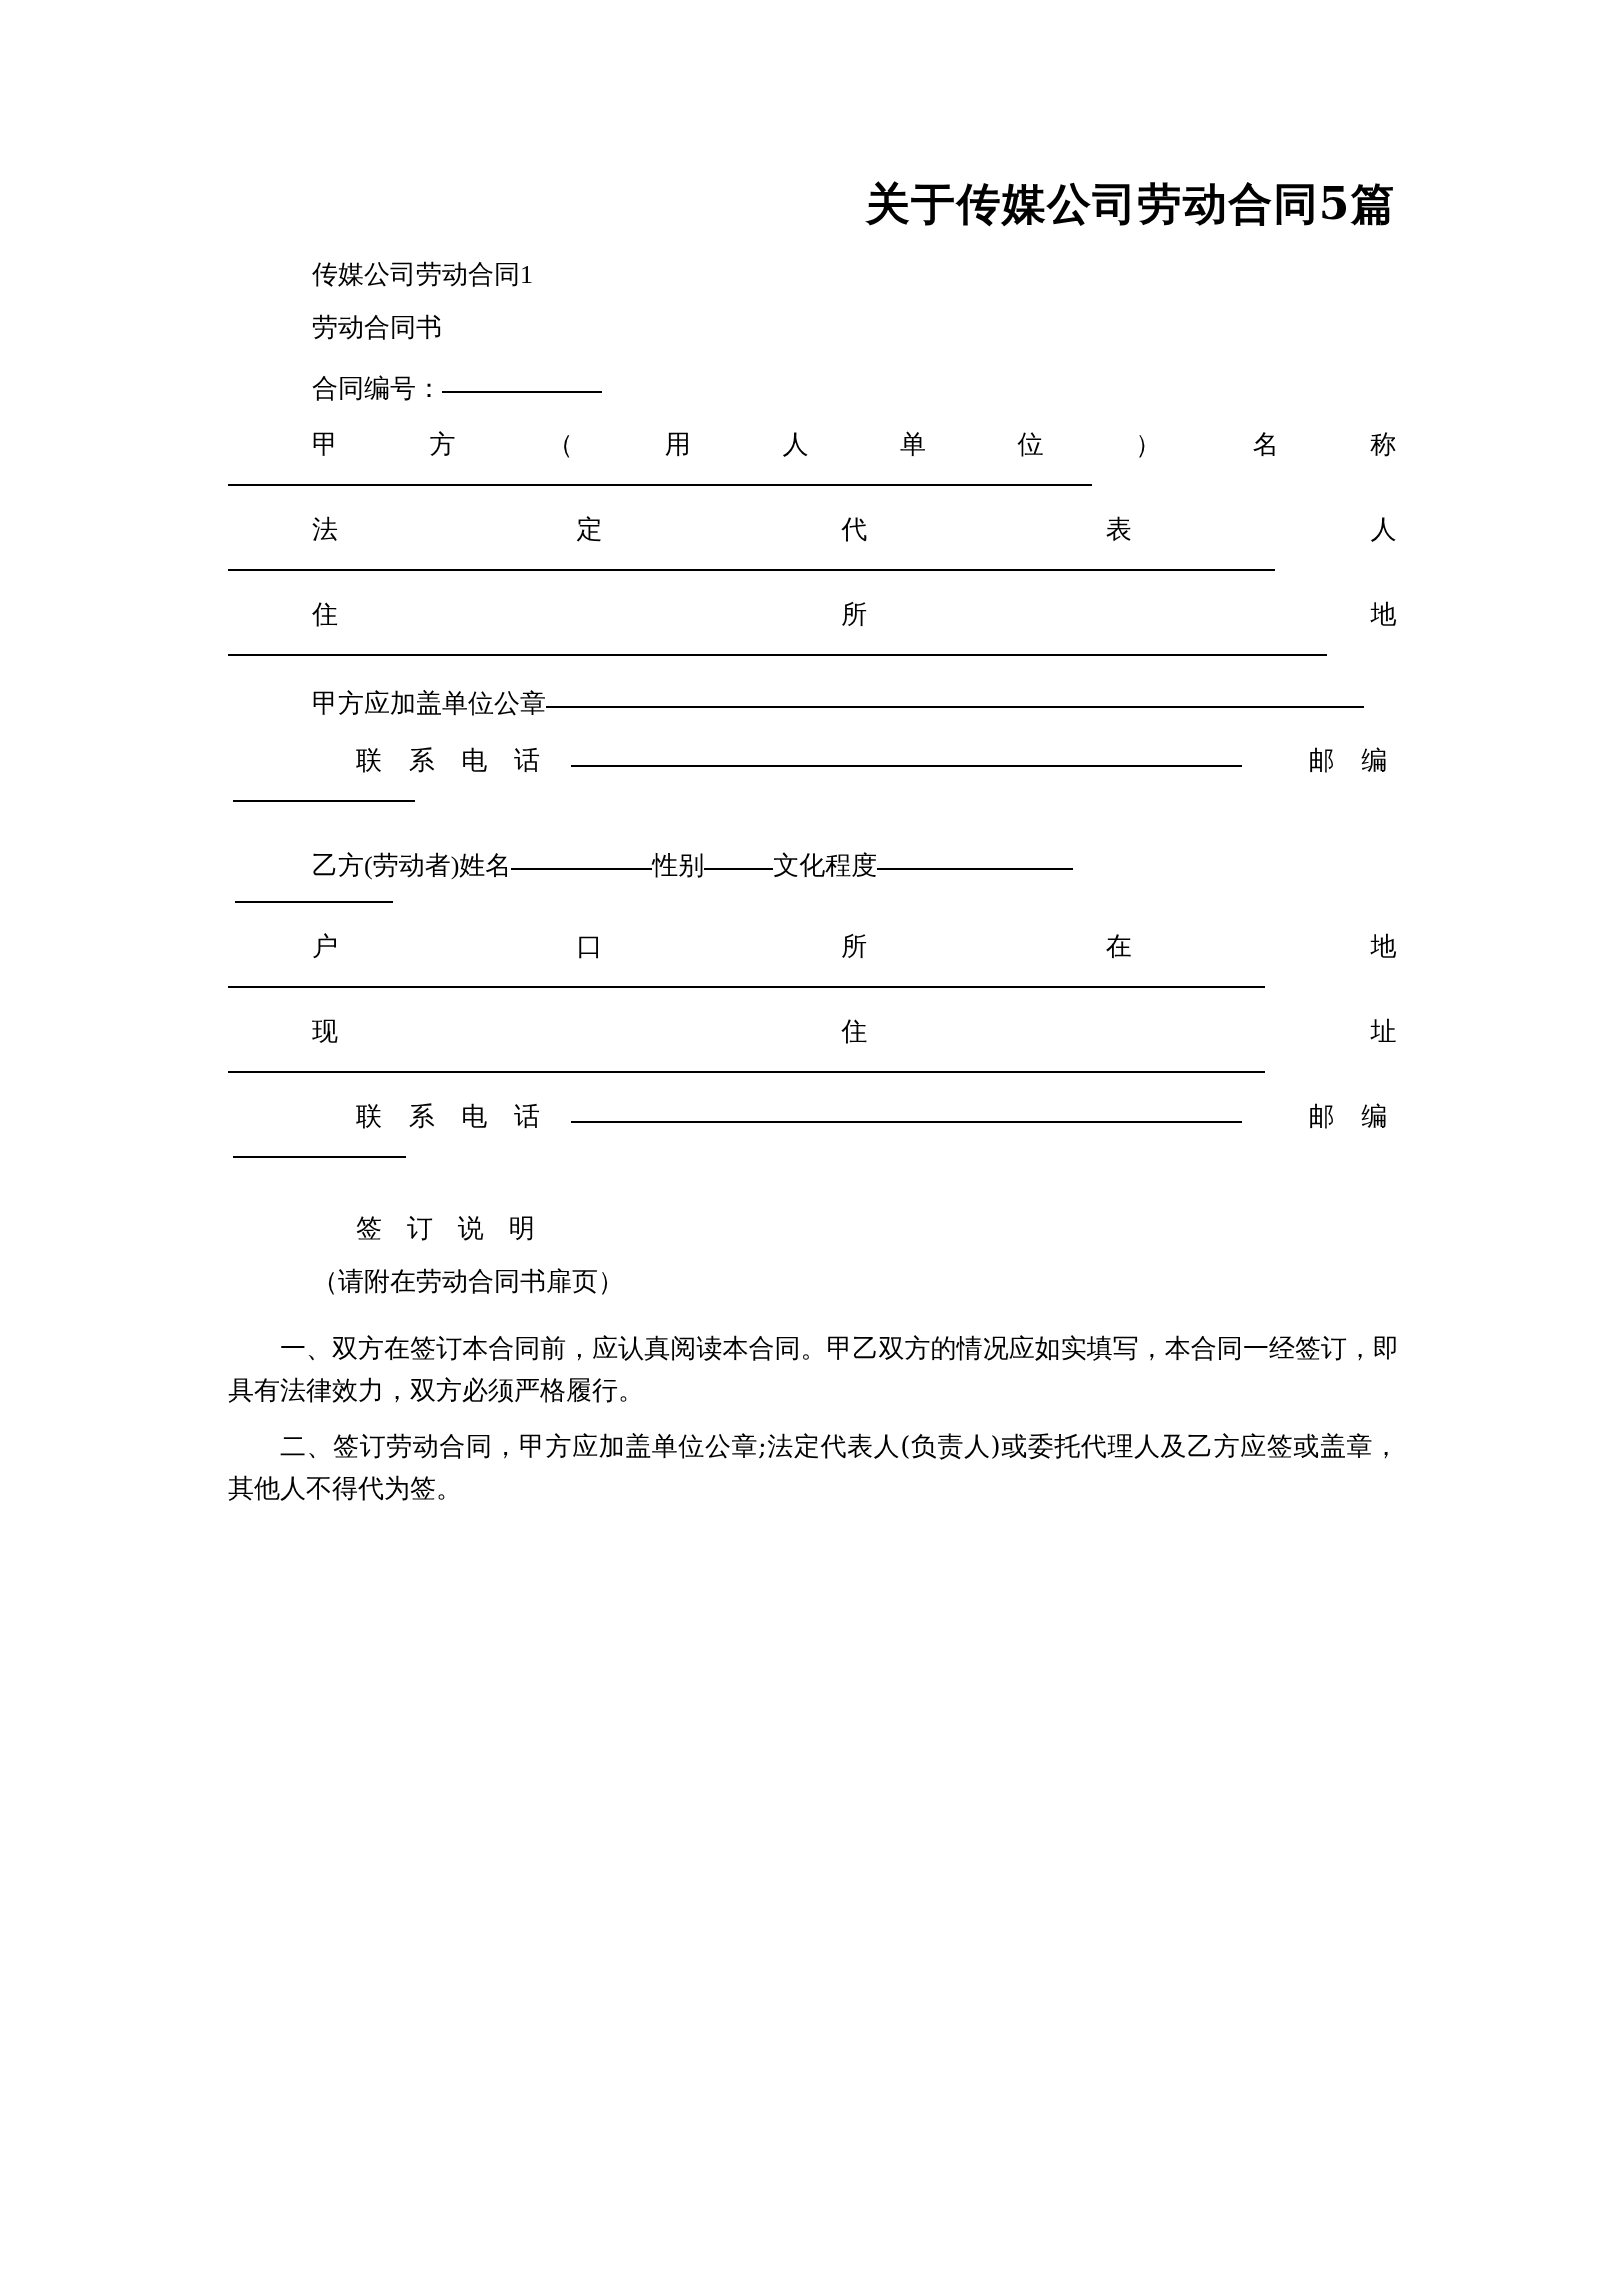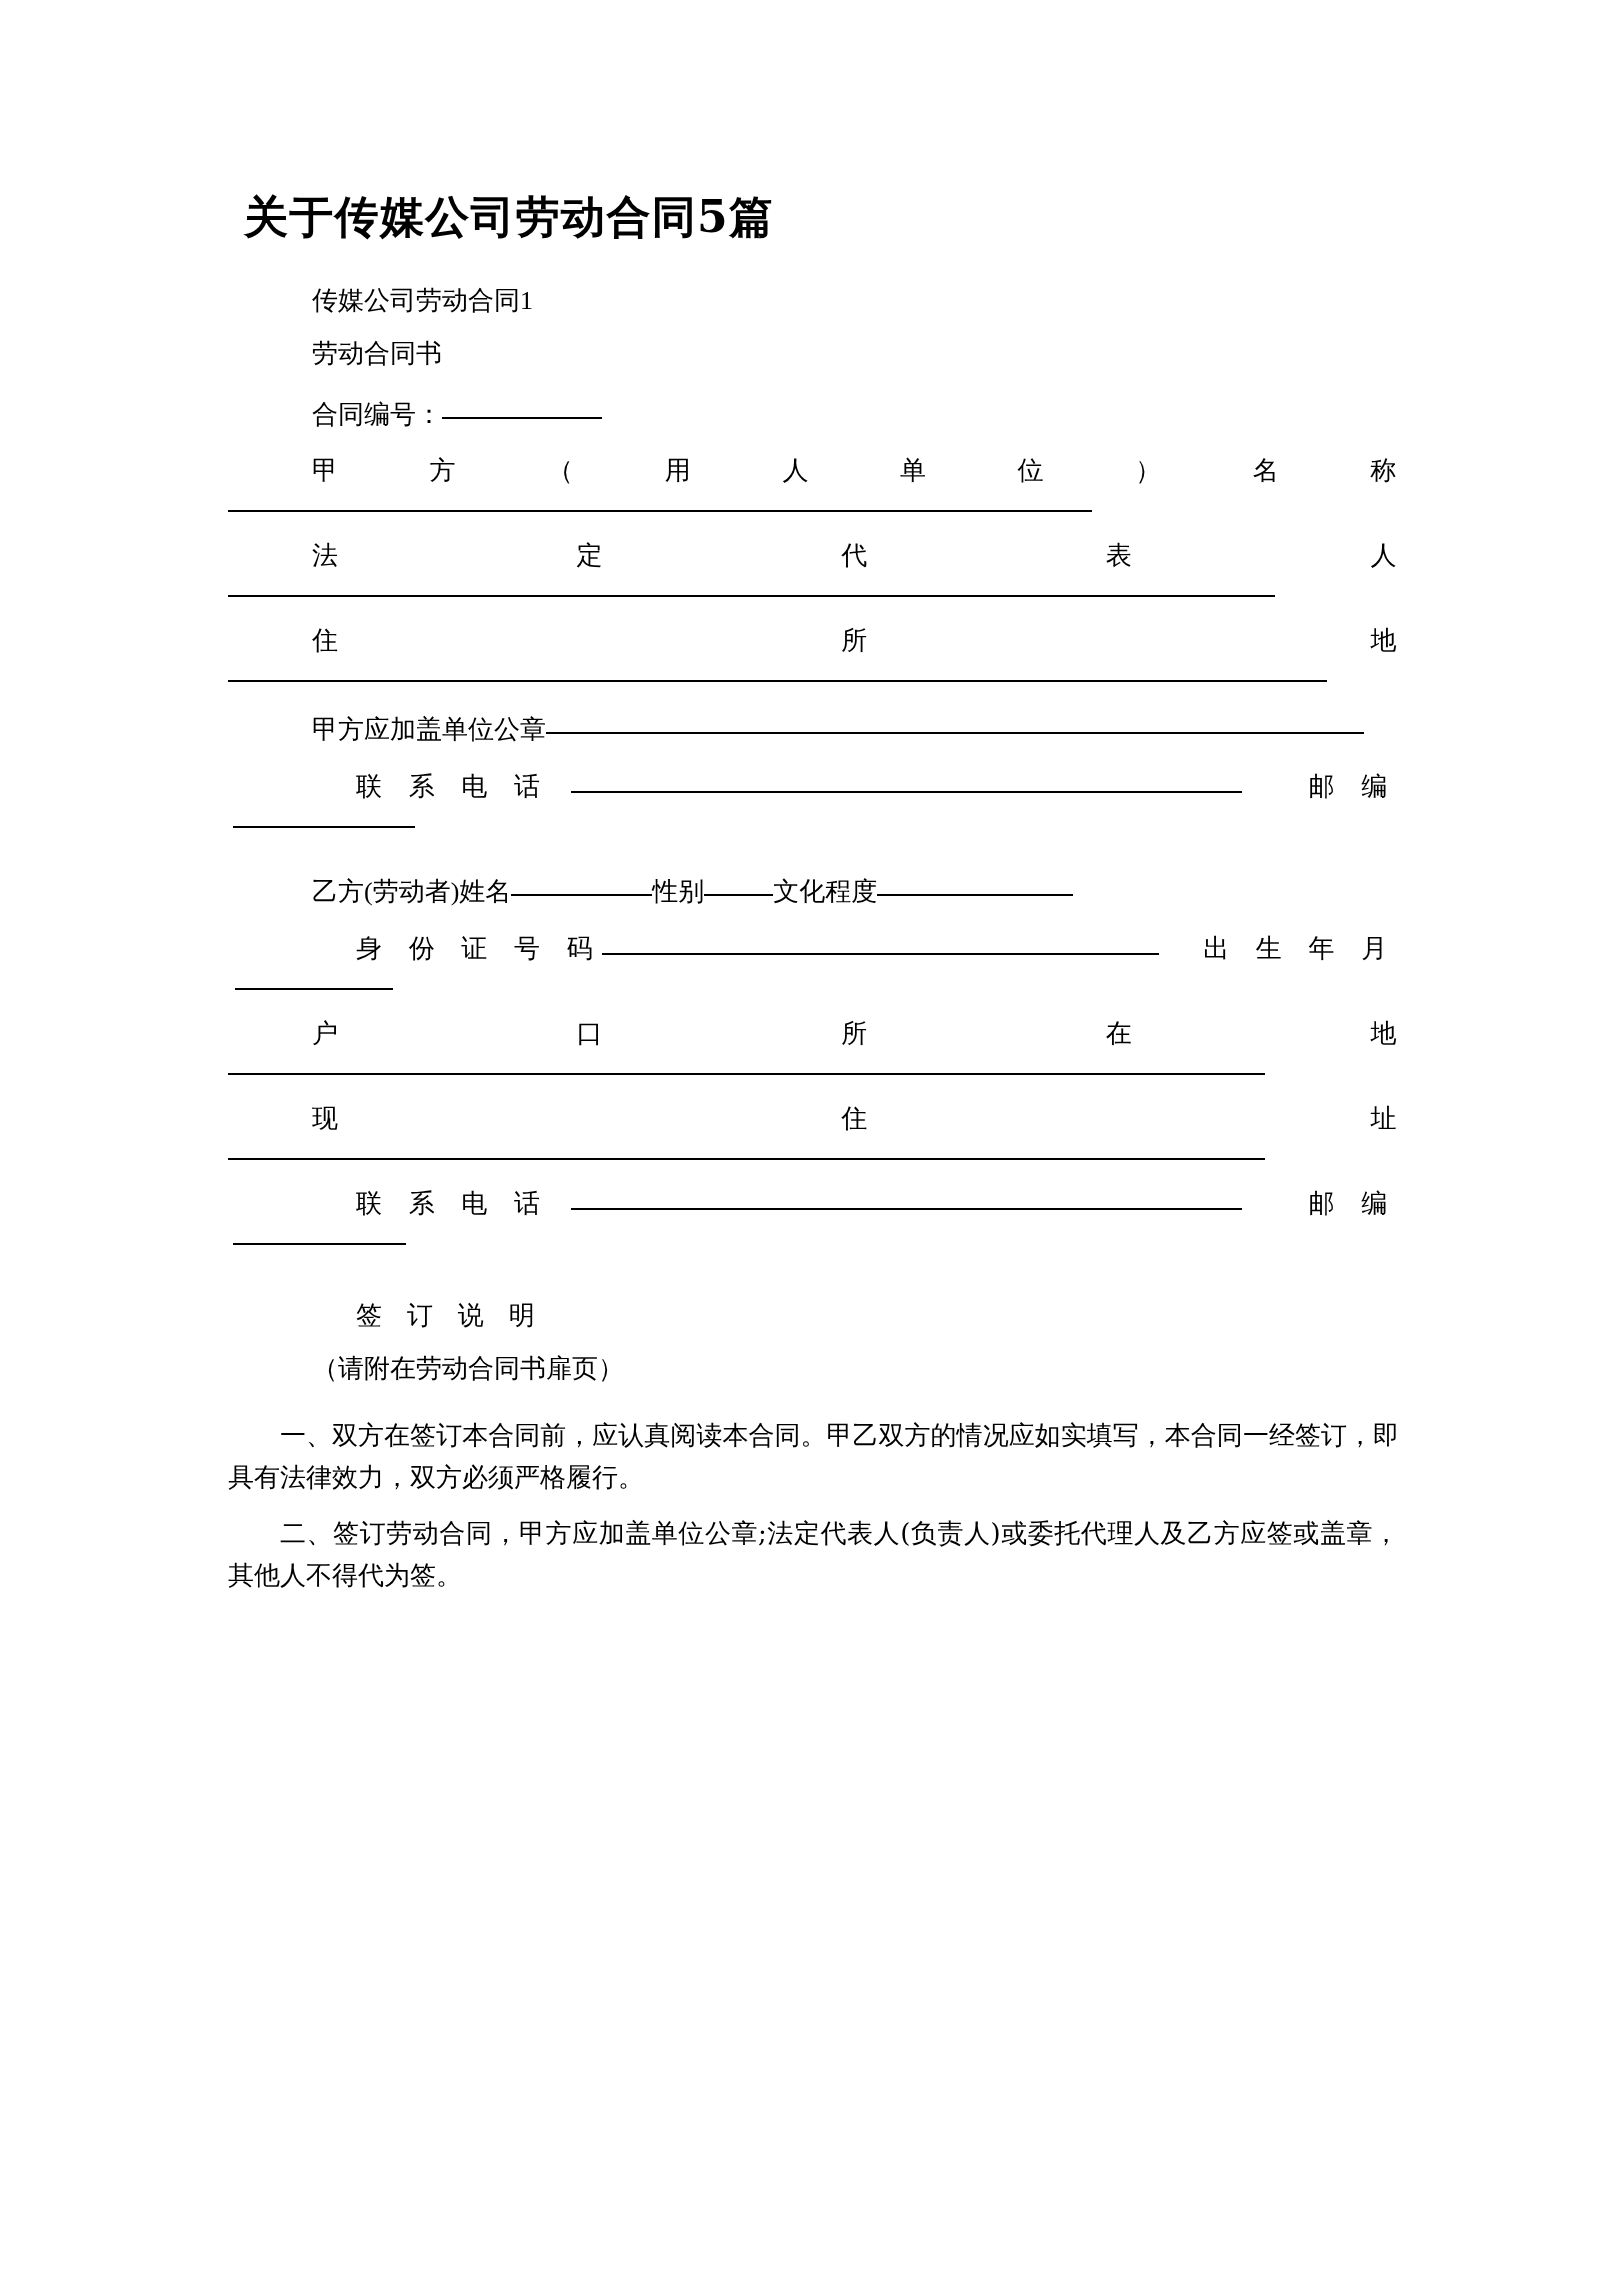--- a/index.html
+++ b/index.html
@@ -27,23 +27,23 @@
     position: absolute;
     left: 228px;
     top: 0;
     width: 1171px;
   }
 
   
   .doc-title {
     font-size: 44px;
     font-weight: bold;
-    text-align: left;
+    text-align: right;
     letter-spacing: 1.3px;
-    margin: 16px;
+    margin: 3px;
     padding-top: 173px;
     line-height: 1.25;
     white-space: nowrap;
   }
 
   
   .line {
     font-size: 26px;
     line-height: 1.0;
     margin: 0;
@@ -166,25 +166,20 @@
     <div class="rule-row">
       <div class="rule" style="width:182px;margin-left:5.2px"></div>
     </div>
 
     <div class="gap-sm"></div>
 
     <div class="line indent-line">
       <span>乙方(劳动者)姓名</span><span class="blank" style="width:141px"></span><span>性别</span><span class="blank" style="width:69px"></span><span>文化程度</span><span class="blank" style="width:196px"></span>
     </div>
 
-    <div class="spread">
-      <span class="mid-spaced">身 份 证 号 码</span>
-      <span class="blank" style="width:559px"></span>
-      <span class="mid-spaced">出 生 年 月</span>
-    </div>
     <div class="rule-row">
       <div class="rule" style="width:158px;margin-left:6.5px"></div>
     </div>
 
     <div class="spread">
       <span>户</span>
       <span>口</span>
       <span>所</span>
       <span>在</span>
       <span>地</span>

